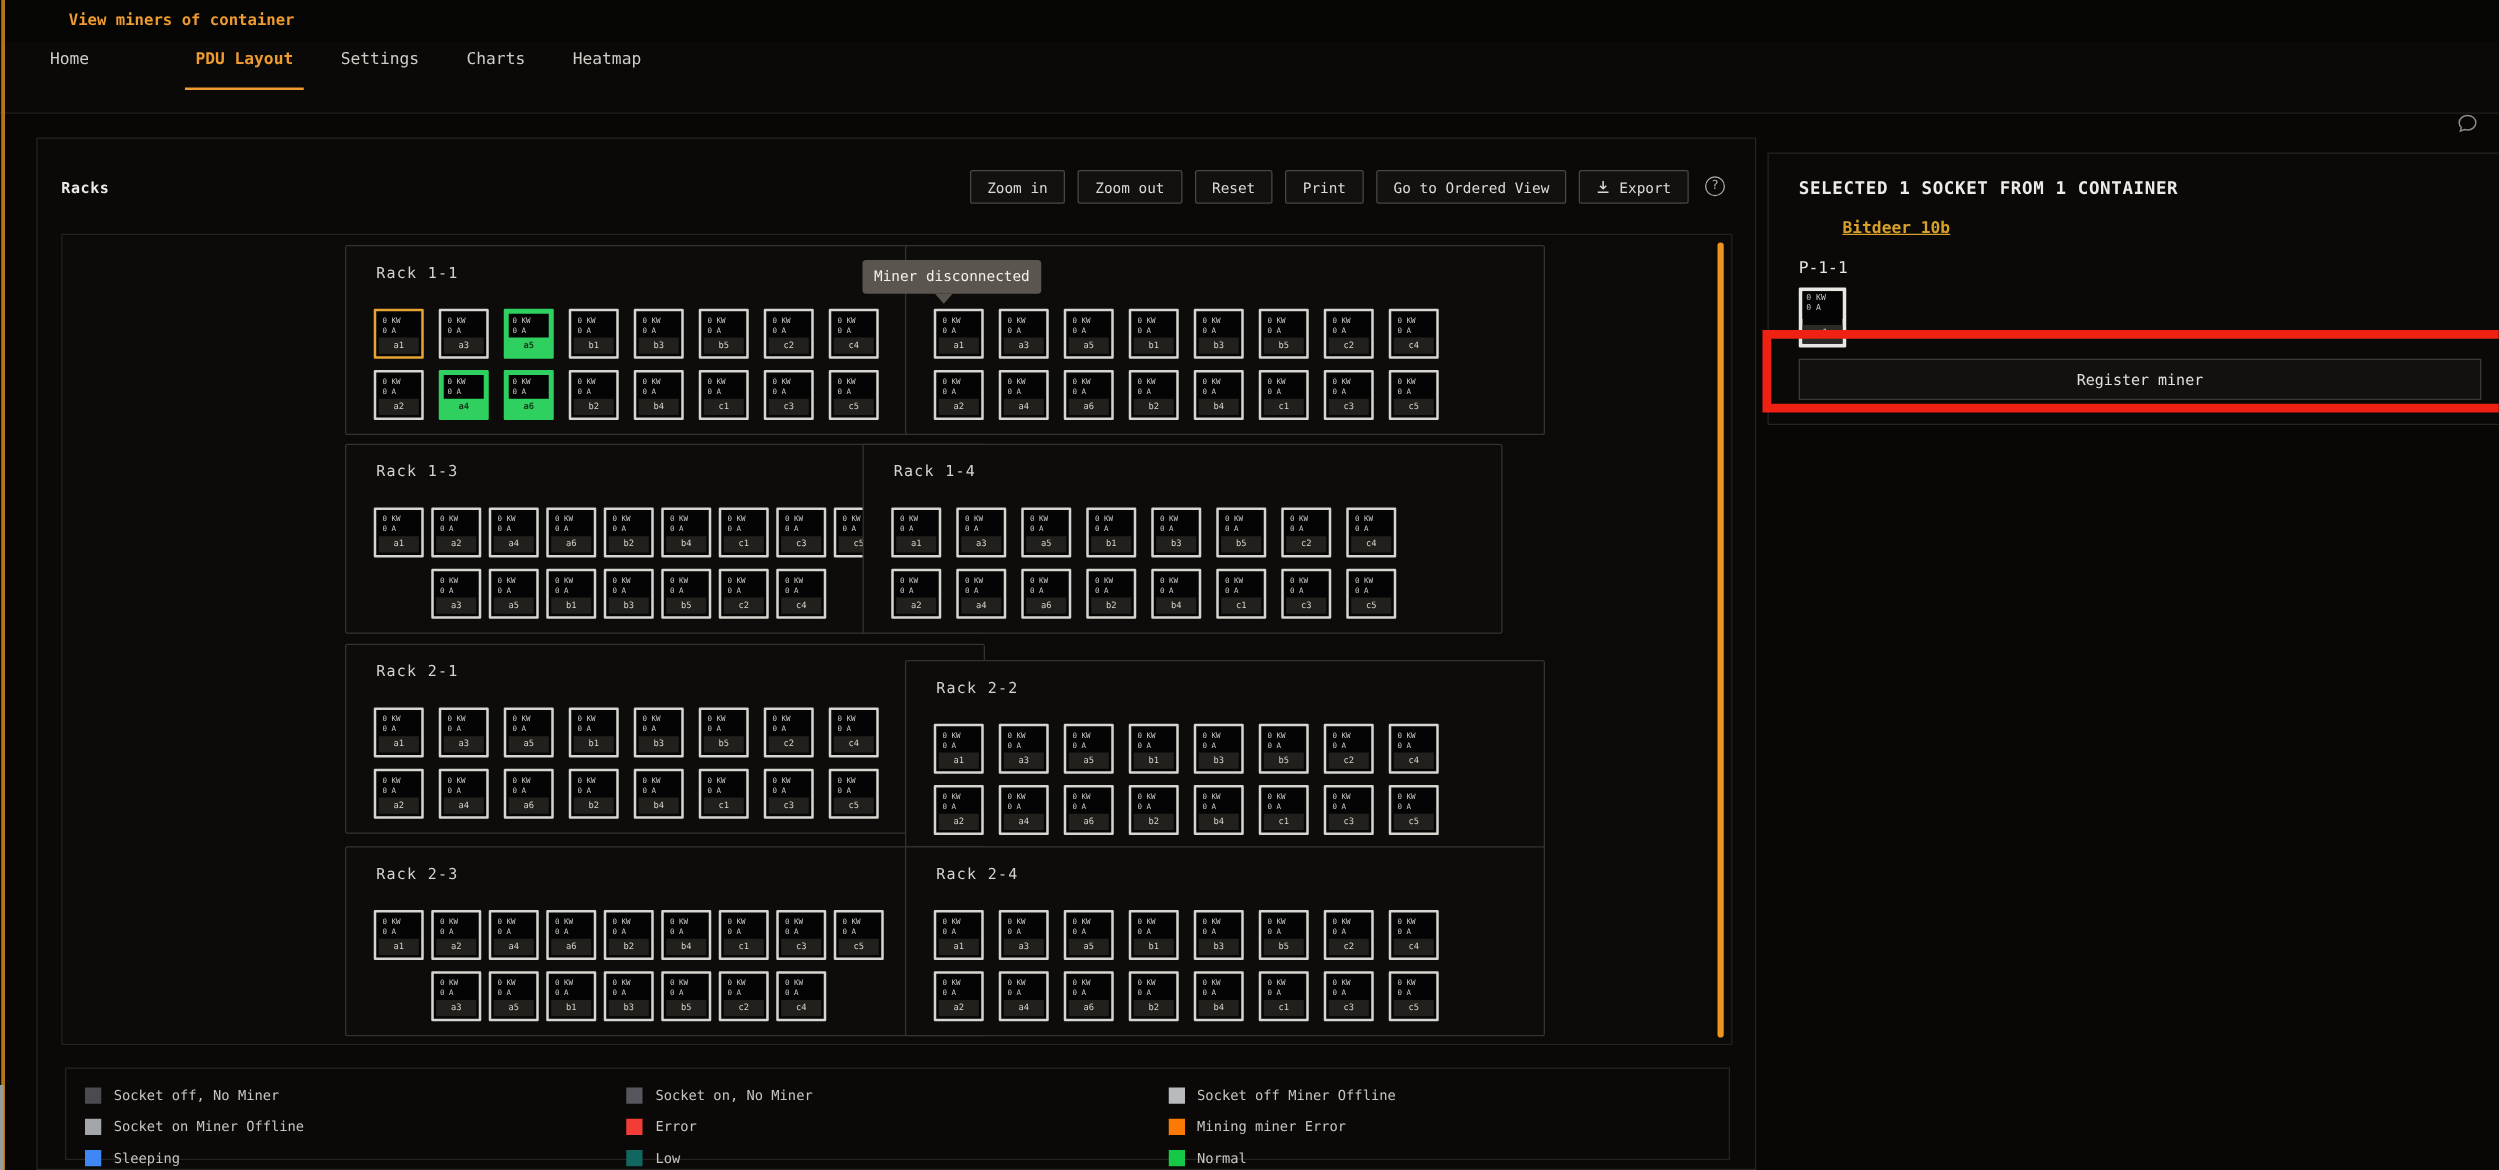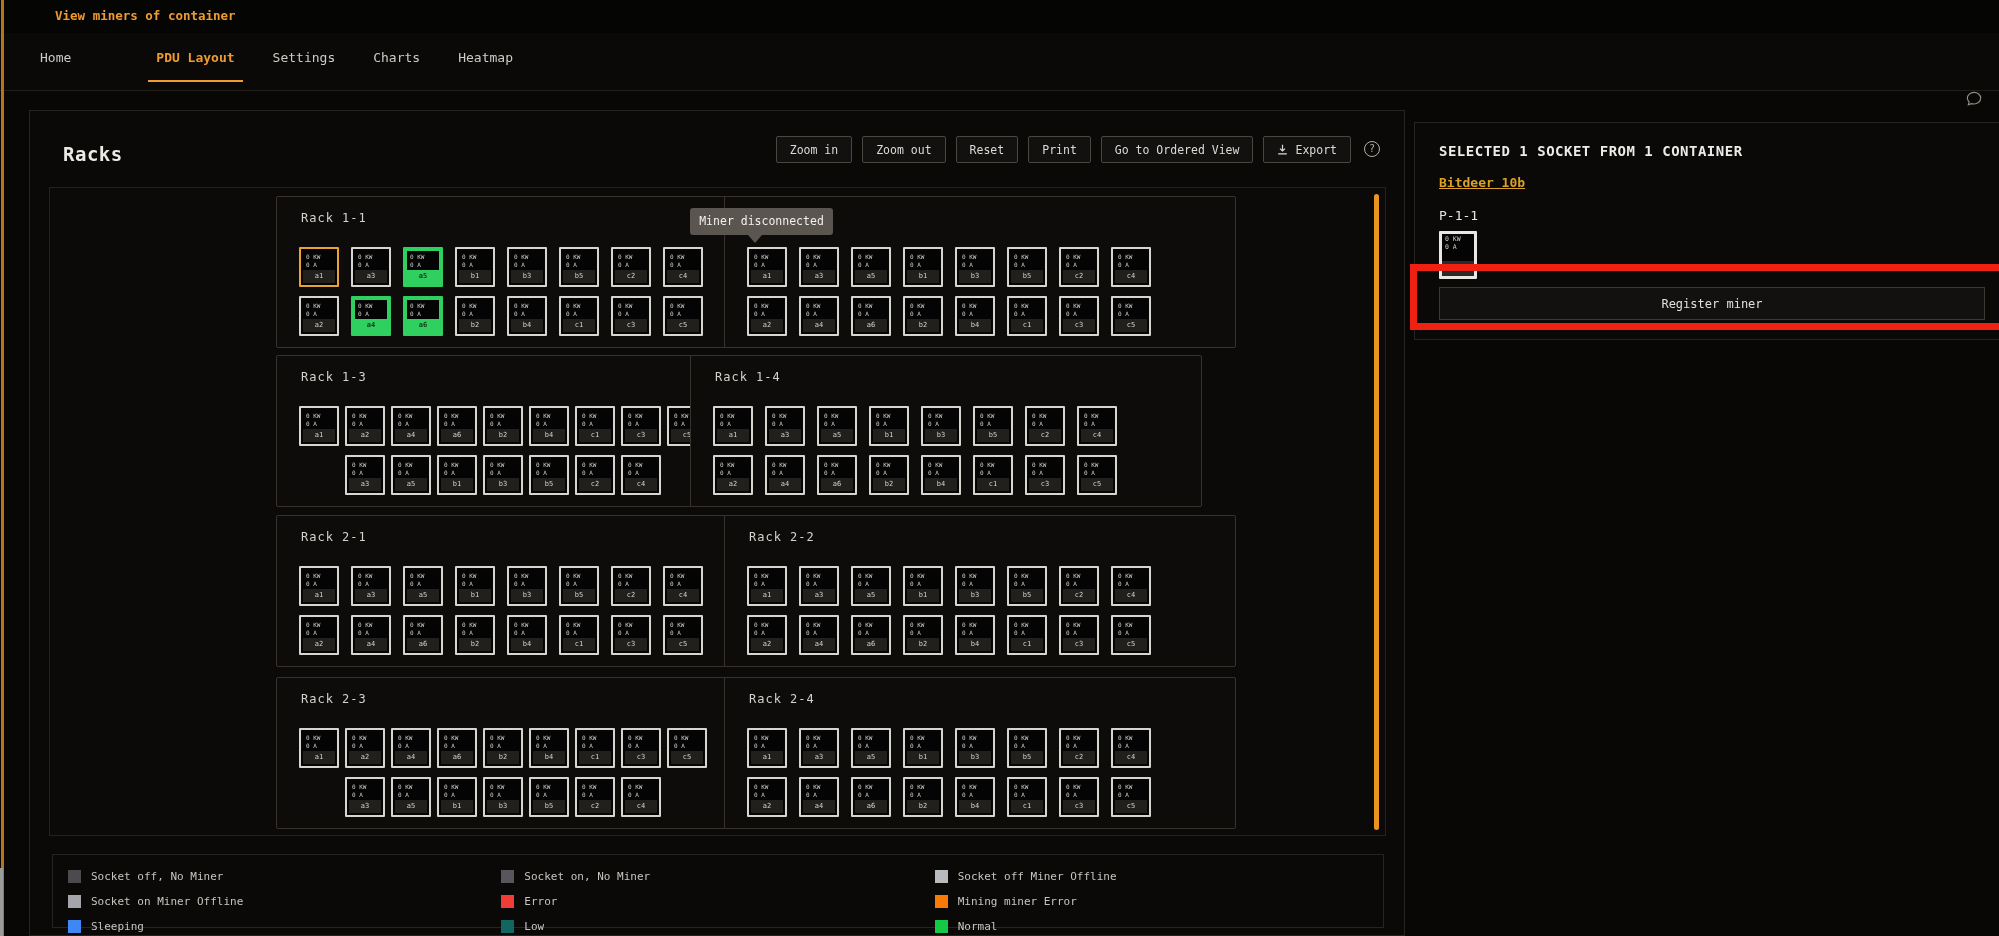--- a/index.html
+++ b/index.html
@@ -8,28 +8,28 @@
     position:relative; overflow:hidden;
     background:#080706; color:#d6d3cd;
     font-family:"DejaVu Sans Mono", monospace;
   }
   
   .left-accent { position:absolute; left:1px; top:0; width:3px; height:936px; background:#b5761b; z-index:40; }
   .left-thumb  { position:absolute; left:0; top:868px; width:3px; height:68px; background:#9b9b98; z-index:50; }
   .topbar { position:absolute; left:0; top:0; right:0; height:33px; background:#050504; }
   .topbar-title { position:absolute; left:55px; top:8px; font-size:12.5px; font-weight:700; color:#ef9b31; }
   .nav { position:absolute; left:0; top:33px; right:0; height:58px; background:#0a0908; border-bottom:1px solid #221f1a; }
-  .tabs { position:absolute; left:32px; bottom:8px; display:flex; gap:22px; align-items:flex-end; }
+  .tabs { position:absolute; left:32px; bottom:18px; display:flex; gap:22px; align-items:flex-end; }
   .tab { padding:0 8px 15px 8px; font-size:13px; color:#cfccc6; cursor:pointer; border-bottom:2px solid transparent; }
   .tab.active { color:#ef9b31; font-weight:700; border-bottom:2px solid #ef9b31;margin-left:47px; }
   .chat-icon { position:absolute; right:16px; top:57px; width:18px; height:18px; cursor:pointer; }
 
   
   .panel { position:absolute; left:29px; top:110px; width:1376px; height:826px; border:1px solid #262420; background:#0a0907; }
-  .panel-title { position:absolute; left:33px; top:32px; font-size:19px; font-weight:700; color:#eceae6; letter-spacing:.5px; }
+  .panel-title { position:absolute; left:19px; top:32px; font-size:12px; font-weight:700; color:#eceae6; letter-spacing:.5px; }
   .toolbar { position:absolute; right:53px; top:25px; display:flex; gap:10px;border-radius:10px; }
   .tbtn { height:27px; padding:0 13px; background:#121110; border:1px solid #4a4740; border-radius:2px;
           color:#dddad4; font-size:11.5px; font-family:inherit; display:flex; align-items:center; gap:7px; cursor:pointer; white-space:nowrap; }
   .help-icon { position:absolute; right:24px; top:30px; width:16px; height:16px; border:1.3px solid #b2afa9; border-radius:50%;
                color:#b2afa9; font-size:10px; line-height:13px; text-align:center; cursor:pointer; }
 
   
   .viewport { position:absolute; left:19px; top:76px; width:1337px; height:649px; border:1px solid #242220; background:#0b0a08; }
   .vscroll { position:absolute; right:6px; top:6px; width:5px; height:636px; background:#ea961e; border-radius:3px; cursor:pointer; }
   .rack { position:absolute; width:512px; height:152px; border:1px solid #37332c; background:#0d0c0a; border-radius:2px; }
@@ -56,21 +56,21 @@
   
   .legend { position:absolute; left:22px; top:743px; width:1332px; height:74px; border:1px solid #262420;
             display:grid; grid-template-columns:repeat(3,1fr); row-gap:12px; padding:15px 15px 0 15px; align-content:start; }
   .lg-item { display:flex; align-items:center; gap:10px; }
   .lg-swatch { width:13px; height:13px; flex:none; }
   .lg-label { font-size:11px; color:#c7c4bf; }
 
   
   .sidebar { position:absolute; left:1414px; top:122px; width:600px; height:218px; border:1px solid #262420; background:#0a0908; padding:20px 24px; }
   .sb-heading { font-size:14px; font-weight:700; color:#edebe7; letter-spacing:.5px; }
-  .sb-link { margin-top:16px; font-size:13px; font-weight:700; color:#d9a128; text-decoration:underline; cursor:pointer; display:inline-block; }
+  .sb-link { margin-top:16px; font-size:13px; font-weight:700; color:#d9a128; text-decoration:underline; cursor:pointer; display:inline-block;margin-left:35px; }
   .sb-group { margin-top:17px; font-size:13px; color:#e8e6e2; }
   .sb-socket-wrap { margin-top:8px; }
   .sb-socket-wrap .socket { width:38px; height:48px; border:3px solid #e9e7e3; cursor:default; }
   .sb-socket-wrap .sk-info { height:22px; font-size:6.5px; left:0; top:0; right:0; }
   .sb-socket-wrap .sk-lbl { height:15px; left:0; right:0; bottom:0; background:#2b2a27; }
   .reg-btn { position:absolute; left:24px; right:28px; top:164px; height:33px; background:#12110f; border:1px solid #3c3933;
              color:#e2dfda; font-size:12px; font-family:inherit; cursor:pointer; }
 
   
   .annotation { position:absolute; left:1410px; top:264px; width:640px; height:66px; border:7px solid #ee2113; z-index:60; pointer-events:none; }
@@ -711,21 +711,21 @@
             </div>
             <div class="socket">
               <div class="sk-info">
                 <div>0 KW</div>
                 <div>0 A</div>
               </div>
               <div class="sk-lbl">c5</div>
             </div>
           </div>
         </div>
-        <div class="rack" style="left: 674px; top: 327px;">
+        <div class="rack" style="left: 674px; top: 340px;">
           <div class="rtitle">Rack 2-2</div>
           <div class="sock-row r1">
             <div class="socket">
               <div class="sk-info">
                 <div>0 KW</div>
                 <div>0 A</div>
               </div>
               <div class="sk-lbl">a1</div>
             </div>
             <div class="socket">

